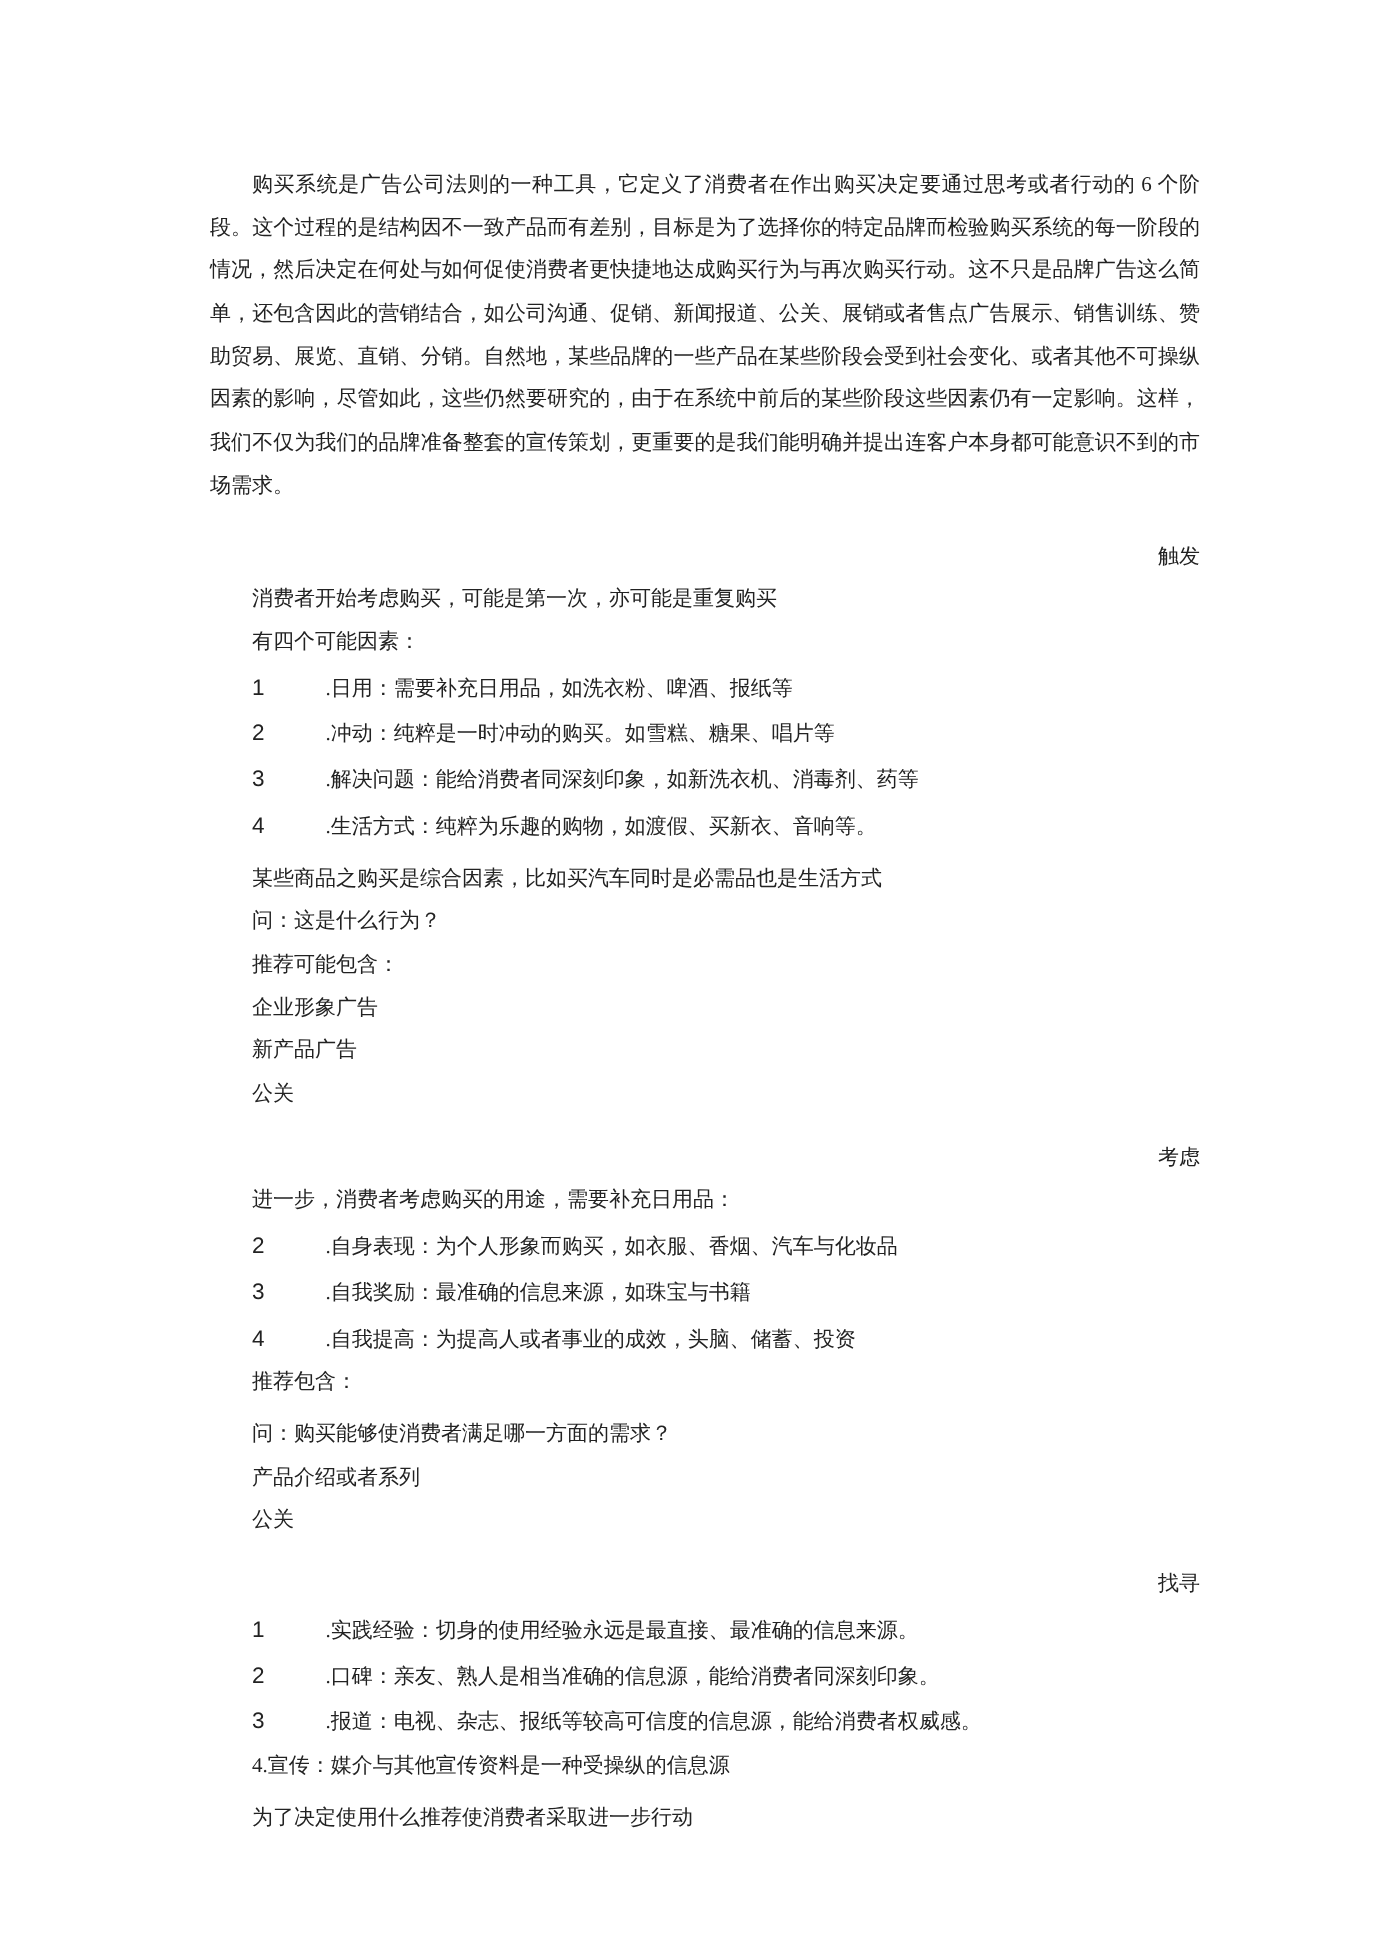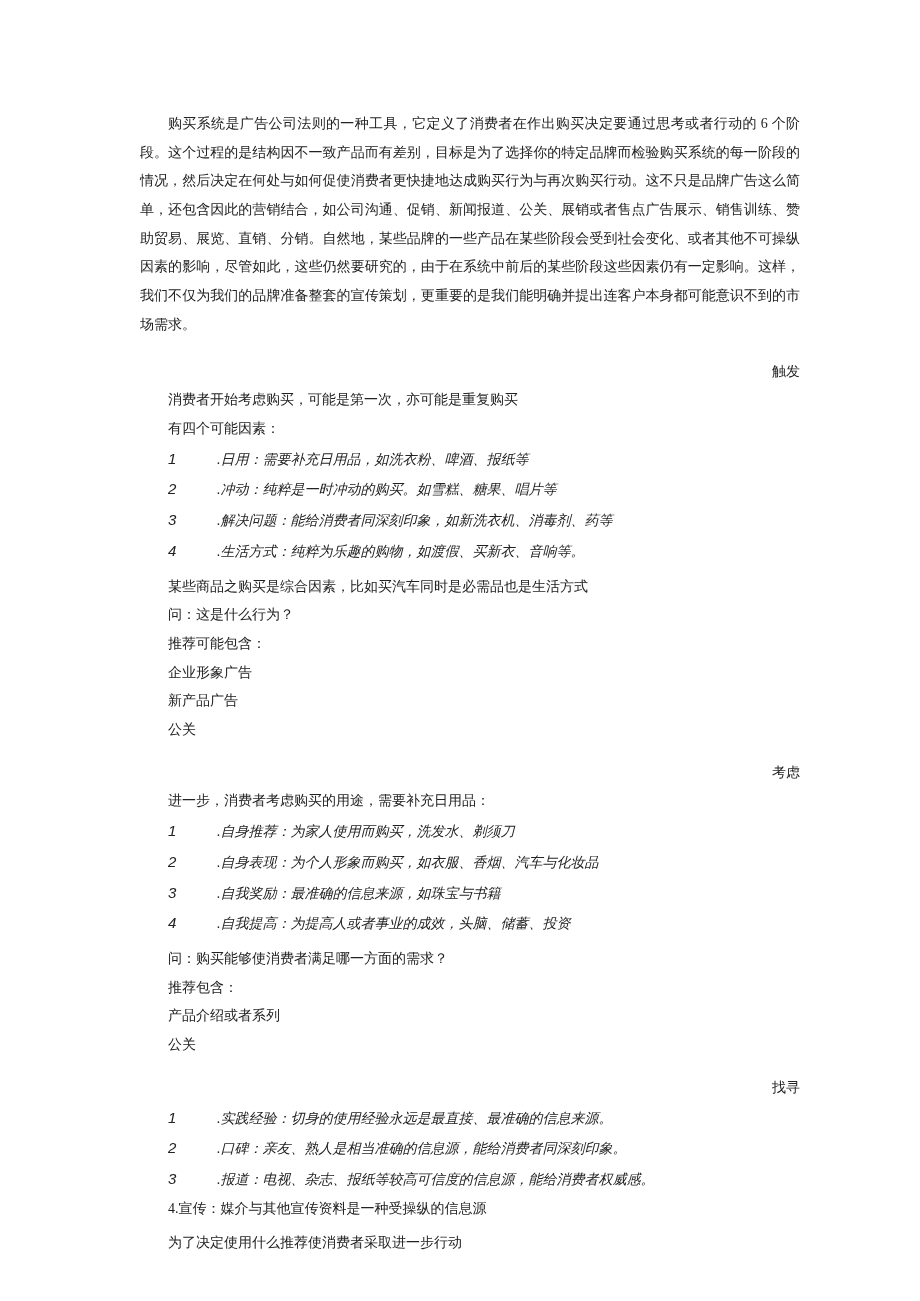--- a/index.html
+++ b/index.html
@@ -26,21 +26,20 @@
     text-align: right;
   }
   .line {
     text-indent: 2em;
     margin: 0;
   }
   .numlist {
     margin: 0;
     padding: 0;
     list-style: none;
-    font-style: italic;
   }
   .numlist li {
     text-indent: 2em;
     margin: 0;
     padding: 0;
   }
   .numlist .num {
     font-family: Arial, sans-serif;
     font-size: 15px;
     letter-spacing: 0;
@@ -80,27 +79,26 @@
   <p class="line">推荐可能包含：</p>
   <p class="line">企业形象广告</p>
   <p class="line">新产品广告</p>
   <p class="line">公关</p>
 
   <div class="gap-block"></div>
 
   <p class="section-title">考虑</p>
   <p class="line">进一步，消费者考虑购买的用途，需要补充日用品：</p>
   <ol class="numlist">
-    <li><span class="num">1</span><span class="gap"></span><span class="dot">.</span><span>自身推荐：为家人使用而购买，洗发水、剃须刀</span></li>
     <li><span class="num">2</span><span class="gap"></span><span class="dot">.</span><span>自身表现：为个人形象而购买，如衣服、香烟、汽车与化妆品</span></li>
     <li><span class="num">3</span><span class="gap"></span><span class="dot">.</span><span>自我奖励：最准确的信息来源，如珠宝与书籍</span></li>
     <li><span class="num">4</span><span class="gap"></span><span class="dot">.</span><span>自我提高：为提高人或者事业的成效，头脑、储蓄、投资</span></li>
   </ol>
+  <p class="line">推荐包含：</p>
   <p class="line spaced-block">问：购买能够使消费者满足哪一方面的需求？</p>
-  <p class="line">推荐包含：</p>
   <p class="line">产品介绍或者系列</p>
   <p class="line">公关</p>
 
   <div class="gap-block"></div>
 
   <p class="section-title">找寻</p>
   <ol class="numlist">
     <li><span class="num">1</span><span class="gap"></span><span class="dot">.</span><span>实践经验：切身的使用经验永远是最直接、最准确的信息来源。</span></li>
     <li><span class="num">2</span><span class="gap"></span><span class="dot">.</span><span>口碑：亲友、熟人是相当准确的信息源，能给消费者同深刻印象。</span></li>
     <li><span class="num">3</span><span class="gap"></span><span class="dot">.</span><span>报道：电视、杂志、报纸等较高可信度的信息源，能给消费者权威感。</span></li>

